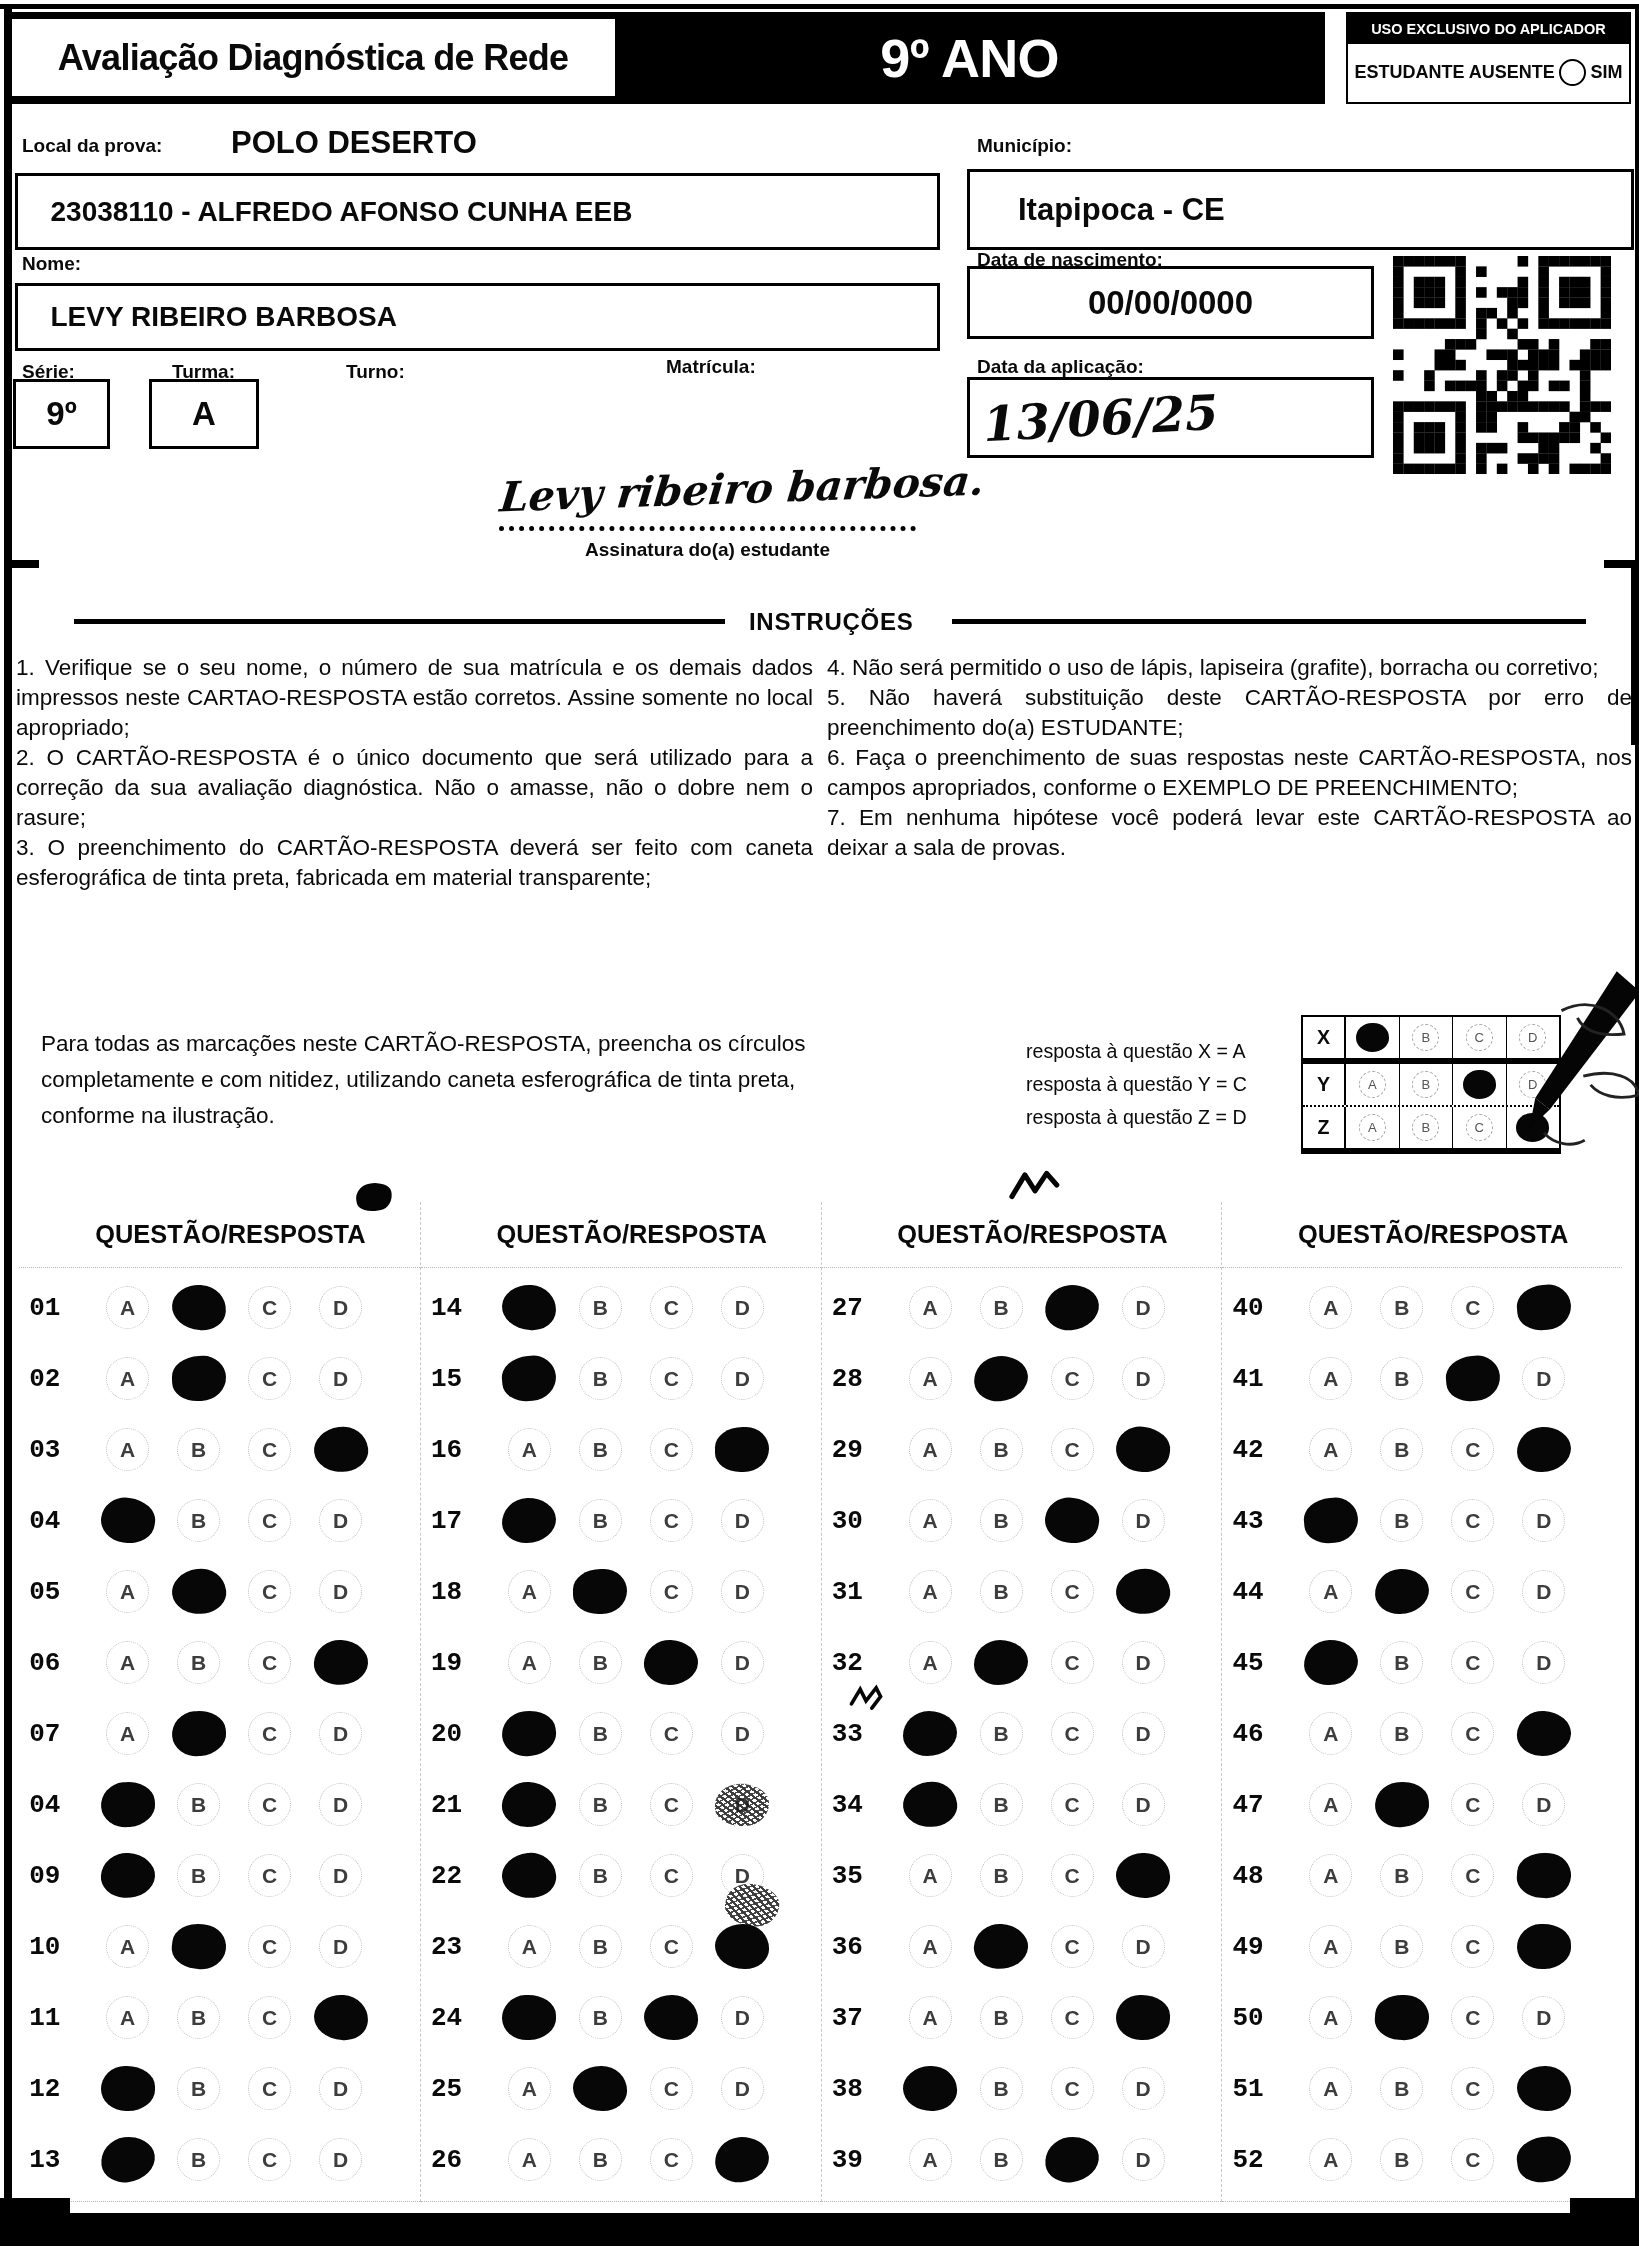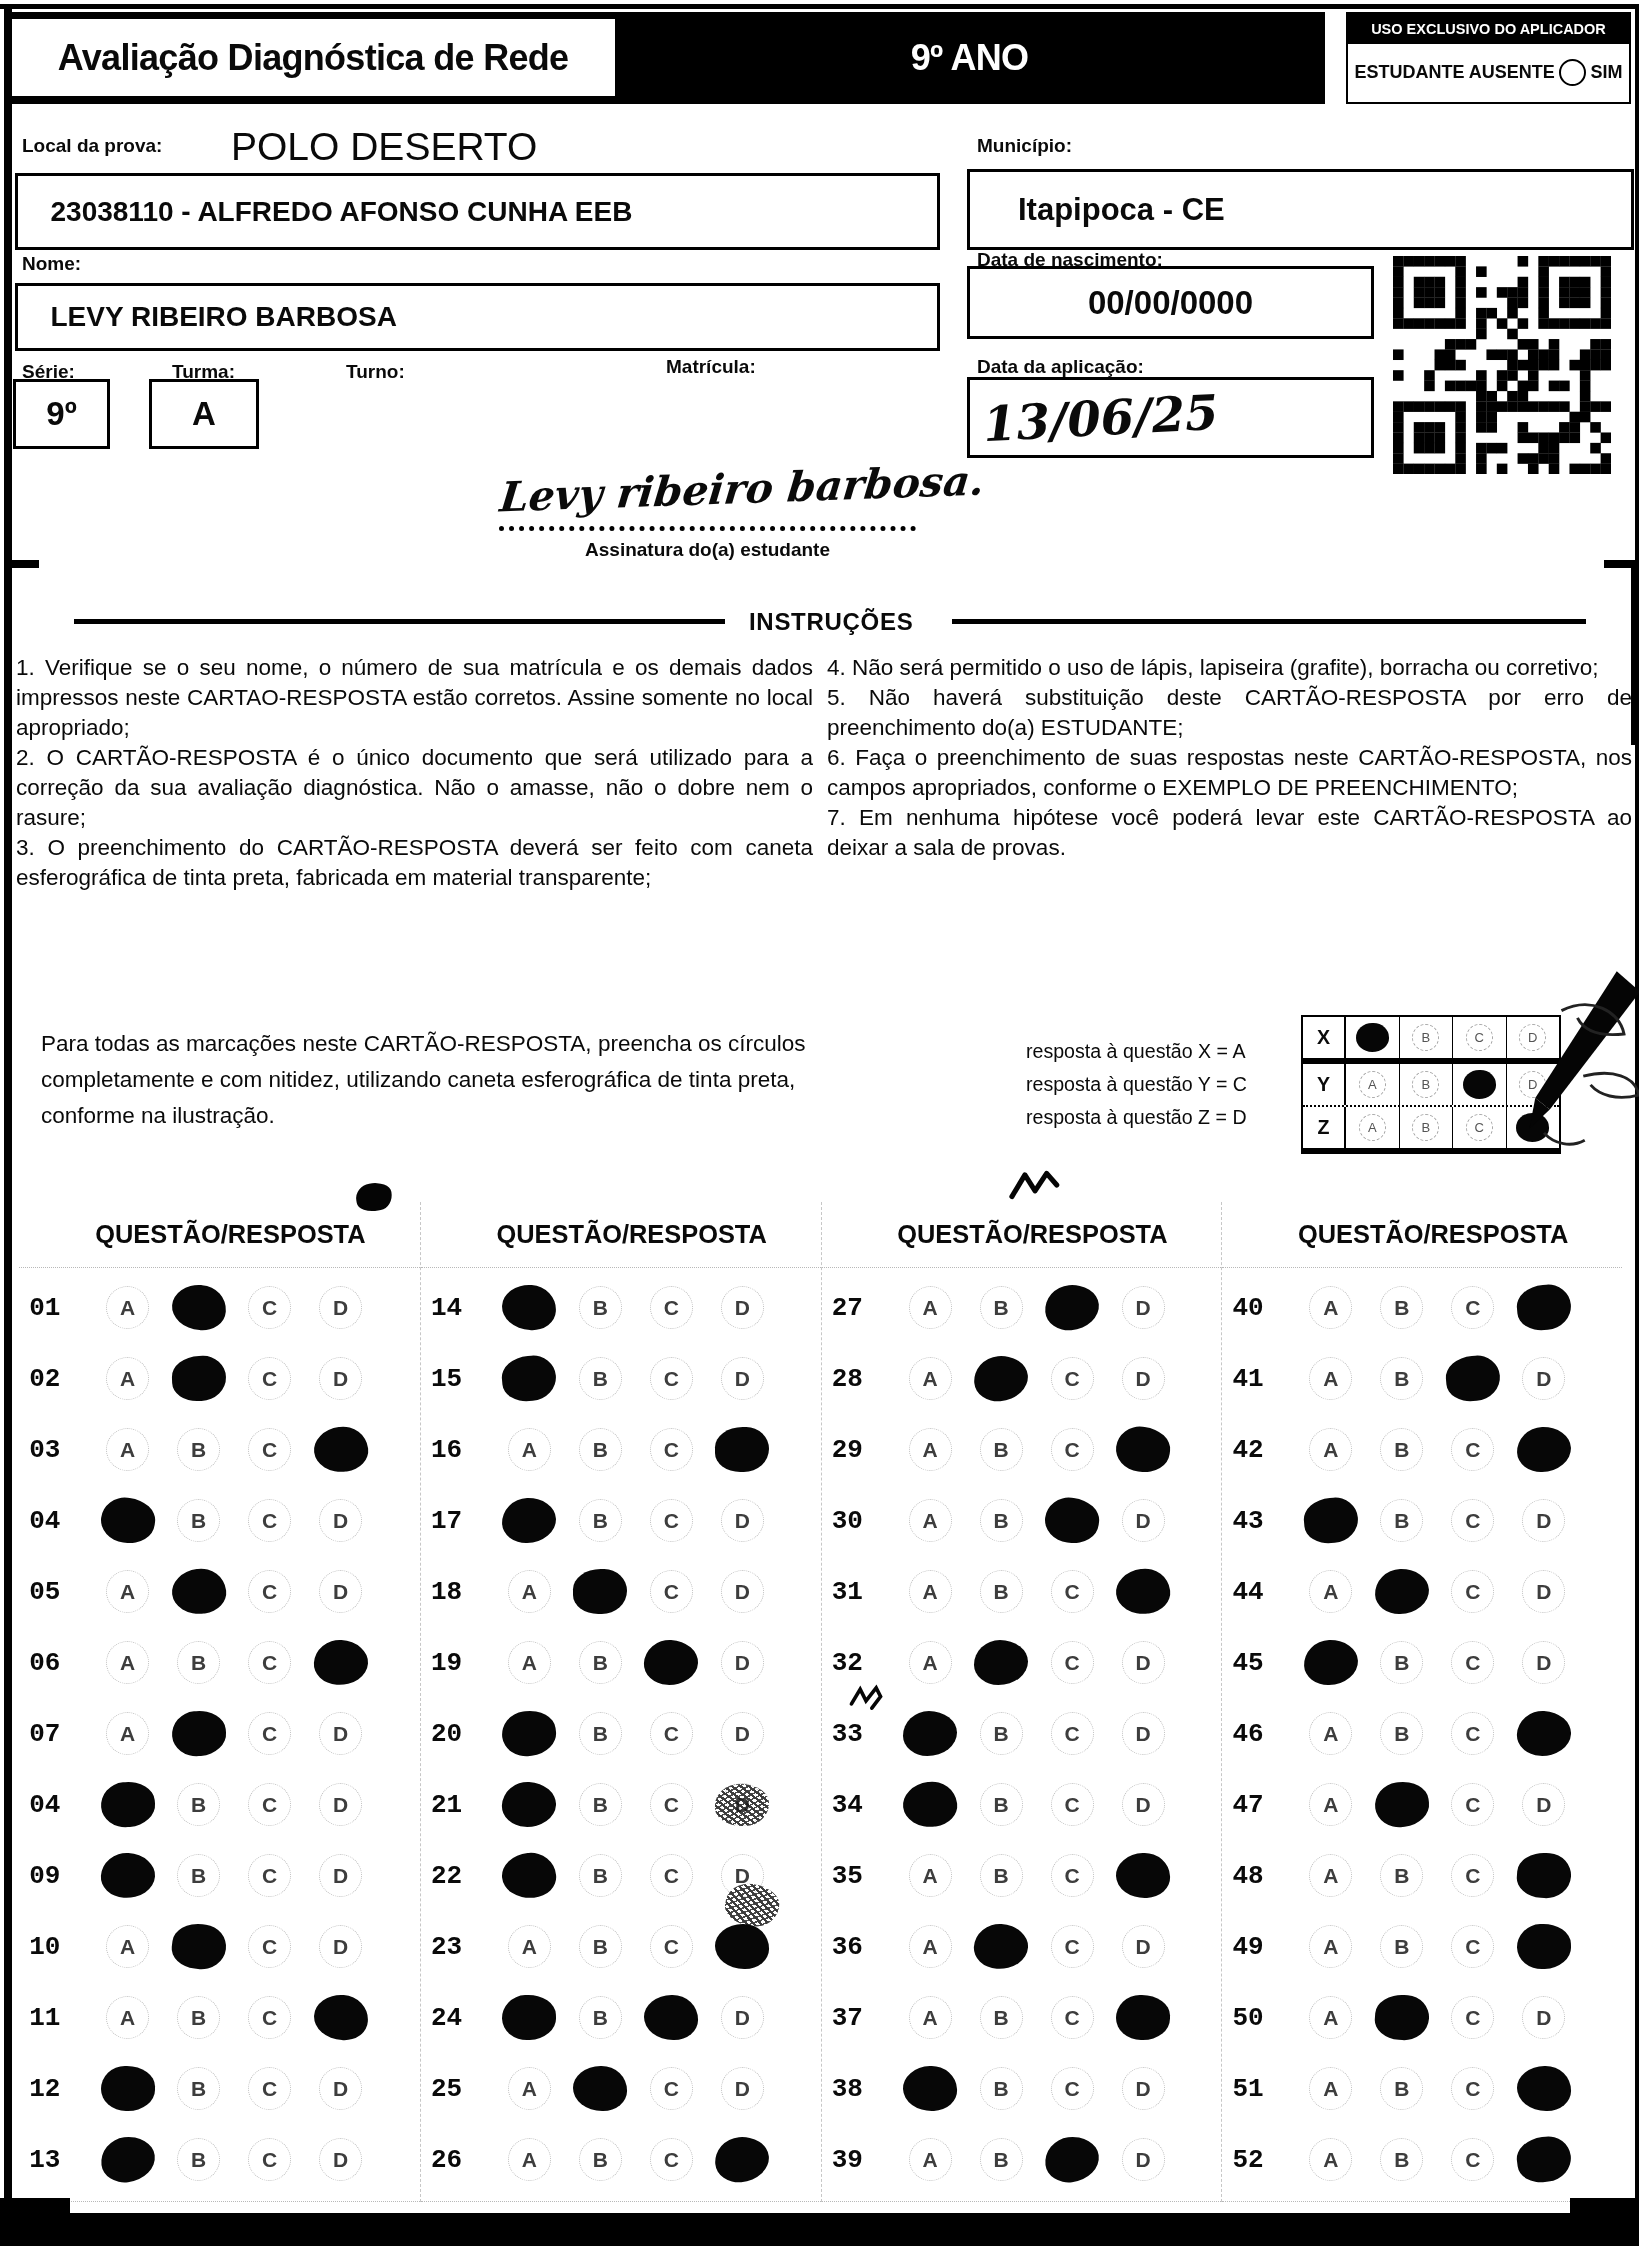--- a/index.html
+++ b/index.html
@@ -13,31 +13,31 @@
   .bottom-bar{position:absolute;left:0;bottom:15.3px;width:1640px;height:33px;background:#000;}
   .corner-bl{position:absolute;left:0;bottom:15.3px;width:70px;height:48px;background:#000;}
   .corner-br{position:absolute;right:0;bottom:15.3px;width:70px;height:48px;background:#000;}
 
   
   .hdr-strip{position:absolute;left:11.6px;top:11.6px;width:1313px;height:92px;background:#000;display:flex;align-items:stretch;}
   .hdr-seg1{width:436px;display:flex;align-items:center;justify-content:center;color:#fff;
             font-weight:bold;font-size:40px;letter-spacing:-0.7px;}
   .hdr-seg2{width:603px;background:#fff;margin:7.3px 0;display:flex;align-items:center;justify-content:center;
             font-weight:bold;font-size:36px;letter-spacing:-0.7px;}
-  .hdr-seg3{flex:1;display:flex;align-items:center;justify-content:center;color:#fff;font-weight:bold;font-size:36px;letter-spacing:-0.7px;}
+  .hdr-seg3{flex:1;display:flex;align-items:center;justify-content:center;color:#fff;font-weight:bold;font-size:54px;letter-spacing:-0.7px;}
   .aplicador{position:absolute;left:1346px;top:11.6px;width:285px;height:92px;border:2.9px solid #000;box-sizing:border-box;background:#fff;}
   .aplicador-bar{height:30.5px;background:#000;color:#fff;display:flex;align-items:center;justify-content:center;
                  font-weight:bold;font-size:14.5px;letter-spacing:0;}
   .aplicador-body{height:57px;display:flex;align-items:center;justify-content:center;font-weight:bold;font-size:18px;gap:4.4px;}
   .circle-outline{display:inline-block;width:23px;height:23px;border:2.2px solid #000;border-radius:50%;background:#fff;}
   .sim{font-size:18px;font-weight:bold;}
 
   
   .lbl{position:absolute;font-weight:bold;font-size:19px;}
-  .bigval{position:absolute;font-weight:normal;font-size:39px;}
+  .bigval{position:absolute;font-weight:bold;font-size:31px;}
   .fbox{position:absolute;border:3.6px solid #000;box-sizing:border-box;display:flex;align-items:center;font-weight:bold;background:#fff;}
   .handwrit{font-family:"DejaVu Serif",serif;font-style:italic;font-weight:bold;}
 
   .sig-text{position:absolute;left:500px;top:465px;font-size:41px;transform:rotate(-2deg) skewX(-8deg);}
   .sig-line{position:absolute;left:499px;top:481px;width:417px;height:45px;border-bottom:5.1px dotted #000;}
   .sig-label{position:absolute;left:499px;top:539px;width:417px;text-align:center;font-weight:bold;font-size:19px;}
 
   
   .bracket-tl{position:absolute;left:7.3px;top:560px;width:32px;height:185px;border-top:8px solid #000;border-left:5.1px solid #000;box-sizing:border-box;}
   .bracket-tr{position:absolute;right:4.4px;top:560px;width:32px;height:185px;border-top:8px solid #000;border-right:5.1px solid #000;box-sizing:border-box;}

